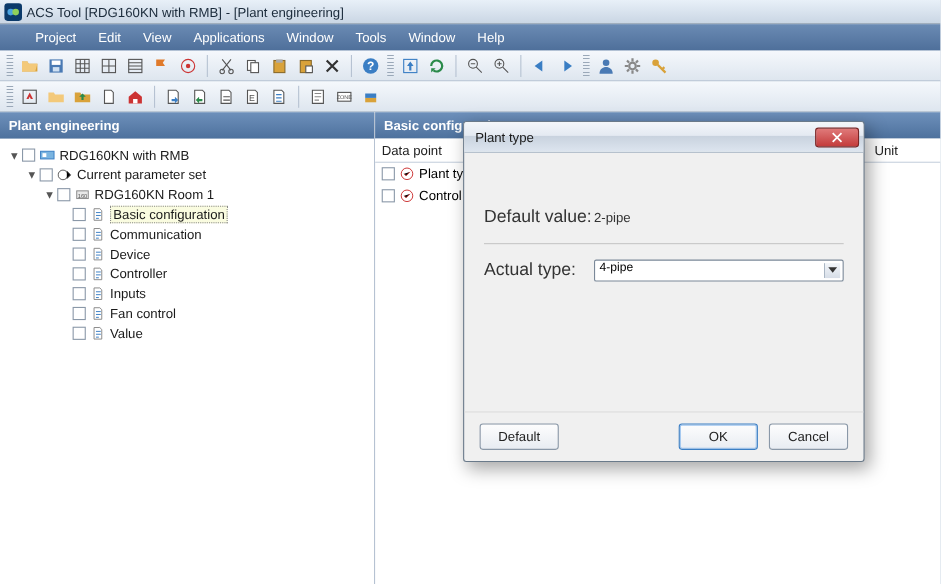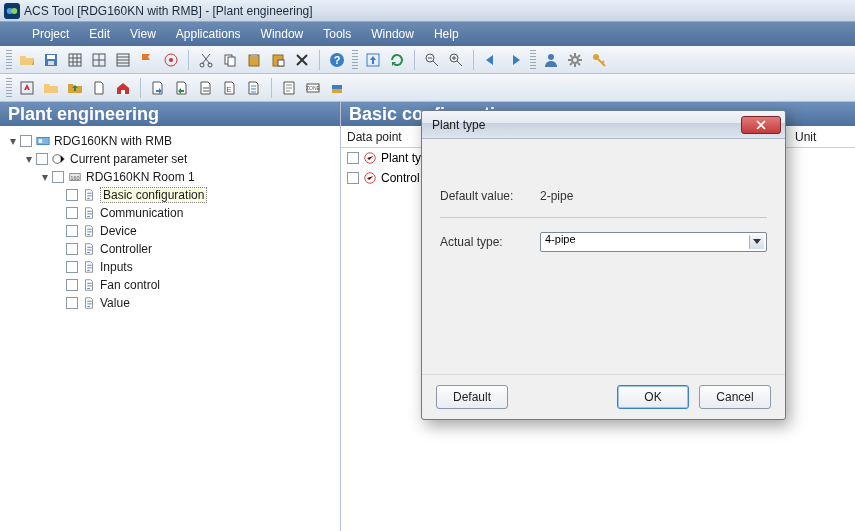--- a/index.html
+++ b/index.html
@@ -70,21 +70,21 @@
   .tbtn svg { width: 16px; height: 16px; }
   
   .main { display: flex; height: calc(100% - 22px - 24px - 56px); }
   .panel-left { width: 340px; display: flex; flex-direction: column; background: #fff; }
   .panel-right { flex: 1; display: flex; flex-direction: column; background: #fff; position: relative; border-left: 1px solid #b6c2d2; }
   .panel-head {
     height: 24px;
     background: linear-gradient(to bottom, #6e90bb, #4d719d);
     color: #fff;
     font-weight: bold;
-    font-size: 18px;
+    font-size: 12px;
     display: flex; align-items: center;
     padding: 0 8px;
   }
   
   .tree { padding: 6px 6px; }
   .tree-row {
     display: flex; align-items: center;
     height: 18px;
     padding: 0 2px;
     white-space: nowrap;
@@ -169,21 +169,21 @@
     color: #fff; cursor: pointer;
     font-weight: bold;
   }
   .dlg-body {
     flex: 1;
     padding: 18px 18px;
     position: relative;
   }
   .dlg-line { border: none; border-top: 1px solid #c6c6c6; margin: 12px 0; }
   .dlg-row { display: flex; align-items: center; margin: 14px 0; }
-  .dlg-label { width: 100px; font-size: 12px; color: #333; }
+  .dlg-label { width: 100px; font-size: 16px; color: #333; }
   .dlg-val { font-size: 12px; color: #333; }
   .dlg-select {
     flex: 1;
     height: 20px;
     border: 1px solid #7a8898;
     background: #fff;
     font-size: 11px;
     padding: 0 18px 0 4px;
     position: relative;
     border-radius: 2px;

